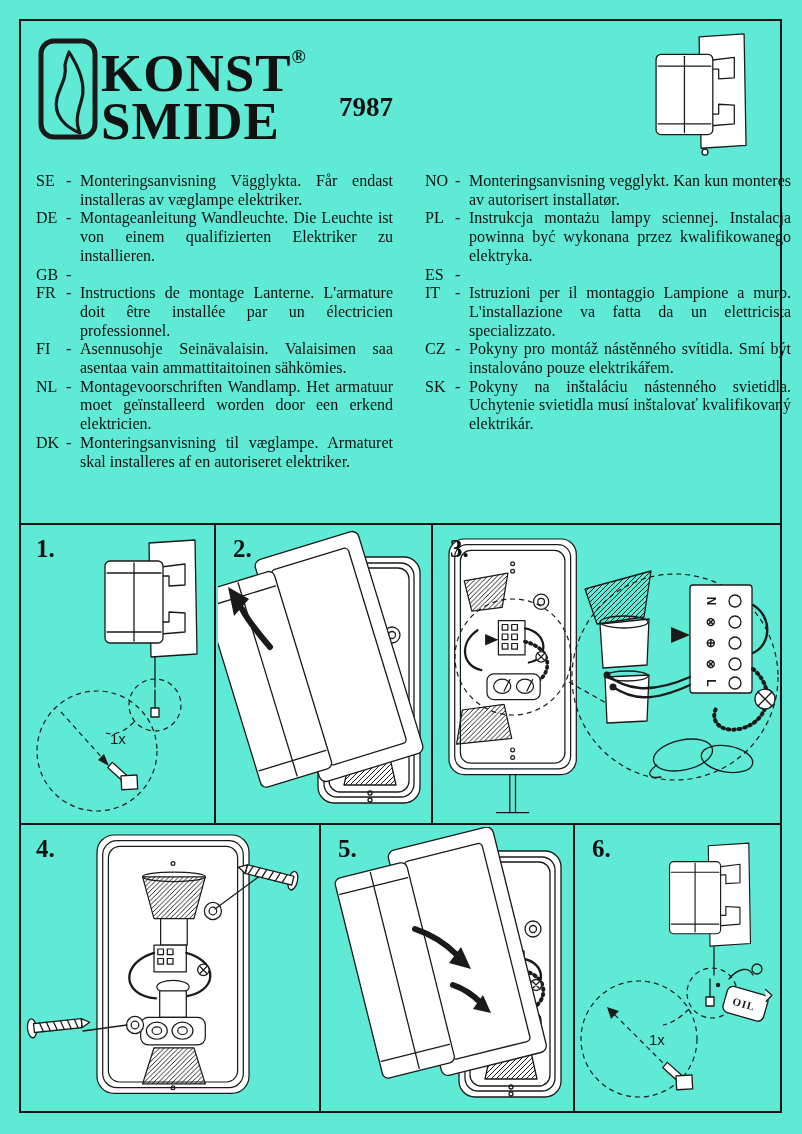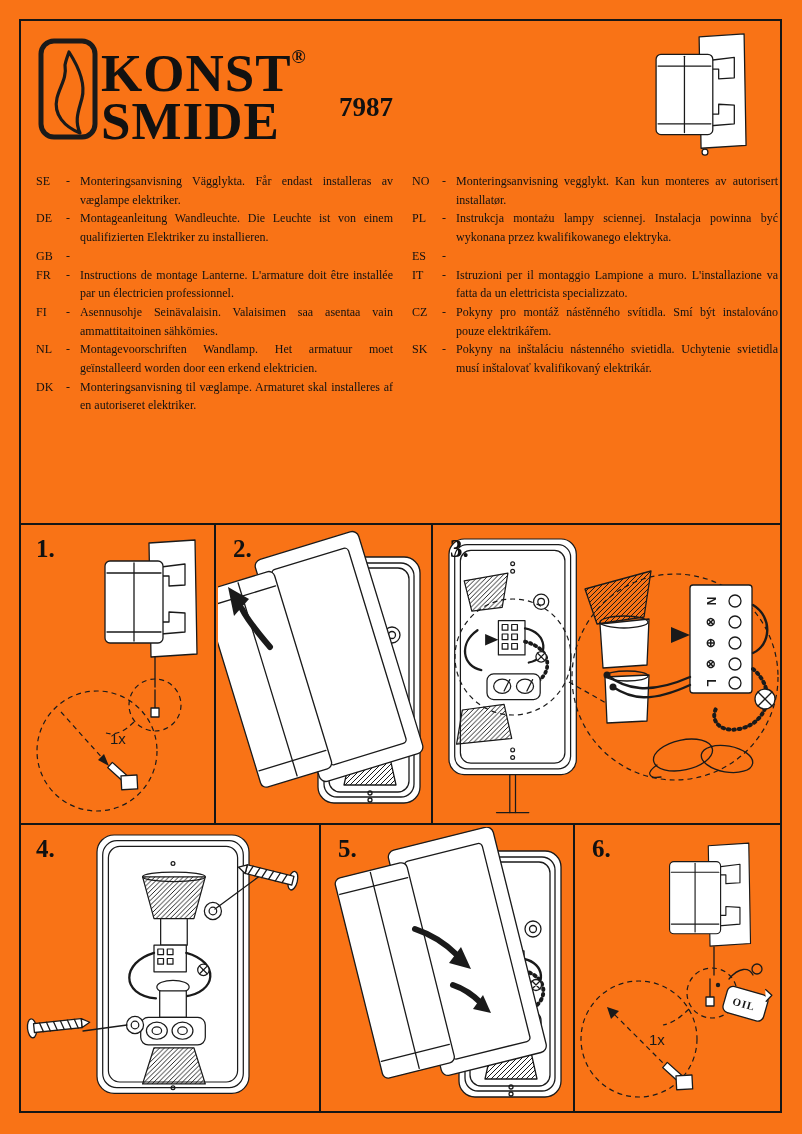--- a/index.html
+++ b/index.html
@@ -1,30 +1,30 @@
 <!DOCTYPE html>
 <html><head>
 <meta charset="utf-8">
 <style>
   html,body{margin:0;padding:0;background:#e8e8e8;}
-  .page{position:relative;width:802px;height:1134px;background:#f97316;
+  .page{position:relative;width:802px;height:1134px;background:#5eead4;
         font-family:"Liberation Serif", serif;color:#111;overflow:hidden;}
   .frame{position:absolute;left:19px;top:19px;width:763px;height:1094px;
          border:2px solid #161616;box-sizing:border-box;}
   
   .logo-flame{position:absolute;left:38px;top:38px;}
   .logo-text{position:absolute;left:101px;top:33px;line-height:48px;
              font-size:53px;letter-spacing:1px;font-weight:600;}
   .logo-text .reg{font-size:19px;vertical-align:28px;letter-spacing:0;}
   .model{position:absolute;left:339px;top:92px;font-size:27px;font-weight:bold;}
   .header-lamp{position:absolute;left:643px;top:27px;}
   
-  .col{position:absolute;top:172px;font-size:12px;line-height:18.7px;}
+  .col{position:absolute;top:172px;font-size:16px;line-height:18.7px;}
   .col-left{left:36px;width:357px;}
-  .col-right{left:412px;width:366px;font-family:Liberation Serif, serif;}
+  .col-right{left:425px;width:366px;font-family:Liberation Serif, serif;}
   .instr{display:flex;align-items:flex-start;}
   .instr .lang{flex:0 0 30px;}
   .instr .dash{flex:0 0 14px;}
   .instr .txt{flex:1 1 auto;text-align:justify;}
   
   .gl{position:absolute;background:#161616;}
   
   .panel{position:absolute;}
   .panel-num{position:absolute;left:15px;top:8px;font-size:25px;font-weight:bold;
              z-index:5;}

